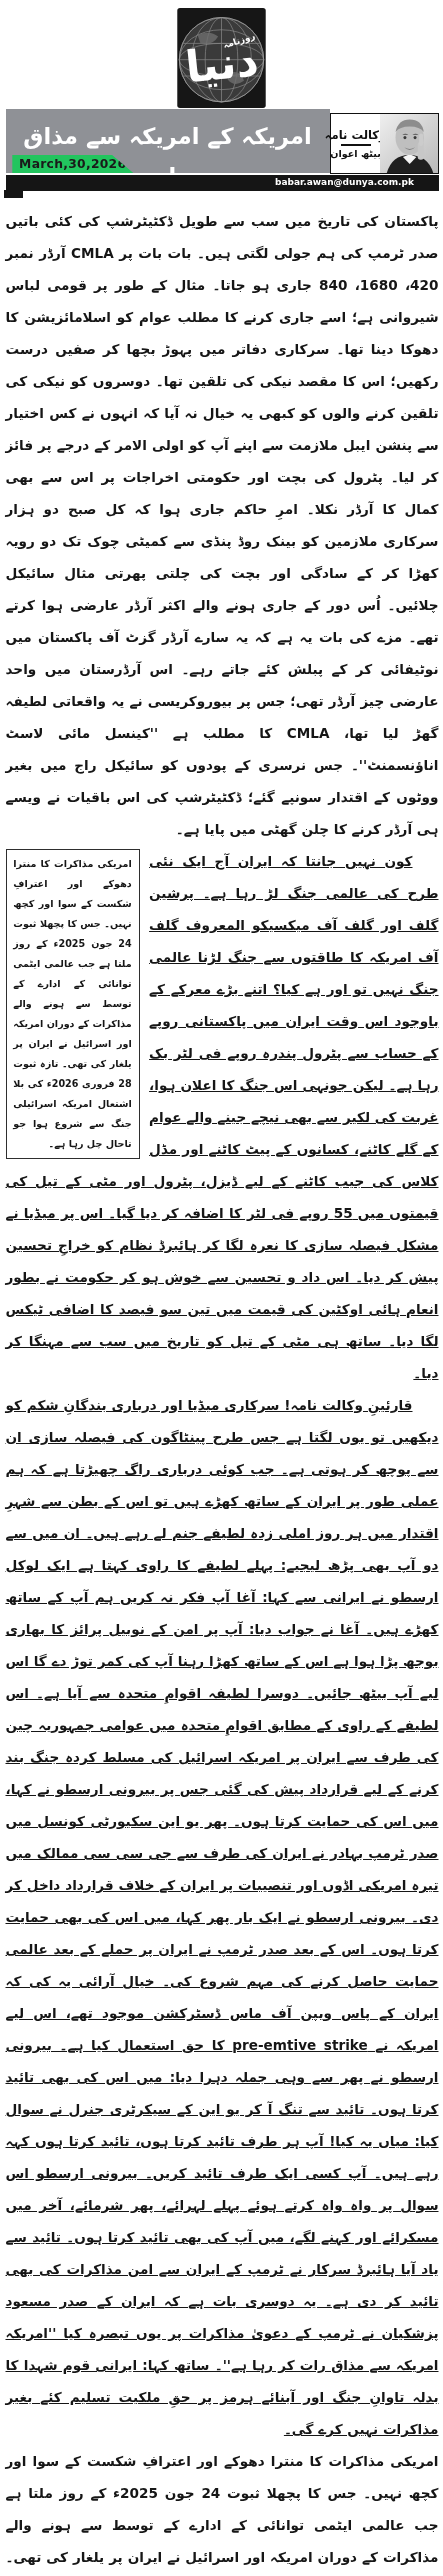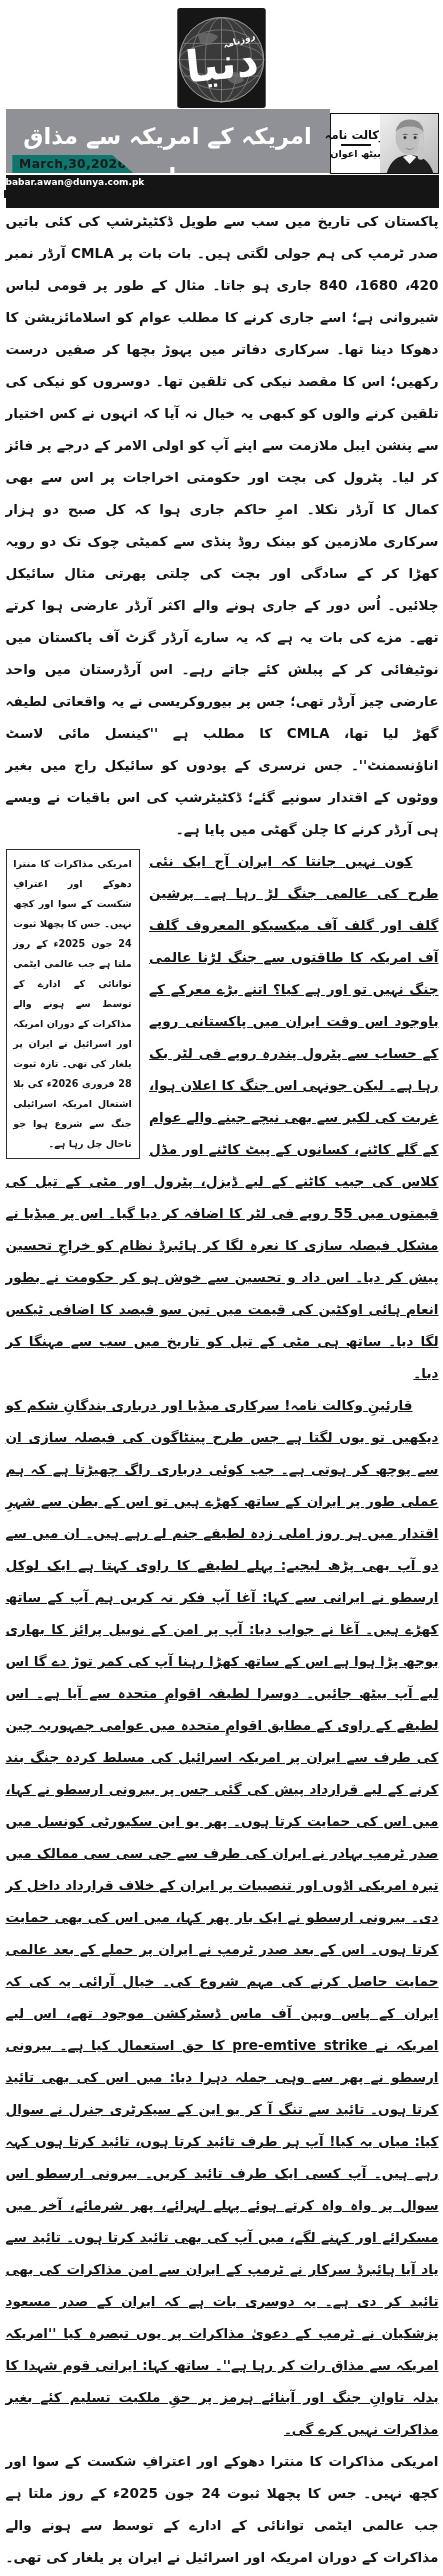--- a/index.html
+++ b/index.html
@@ -17,44 +17,44 @@
   .logo{position:absolute;top:8.2px;left:177px;width:89px;height:100px;}
   .titlebar{position:absolute;top:109px;left:5.5px;width:324px;height:64px;background:#8f9196;}
   .headline{
     margin:0;padding-top:6.8px;height:40px;
     direction:rtl;text-align:center;
     color:#ffffff;font-size:22.5px;font-weight:bold;line-height:40px;
     font-family:"DejaVu Sans","Liberation Sans",sans-serif;
   }
   .datebox{
     position:absolute;left:6.8px;bottom:0;width:121px;height:18.4px;
-    background:#0f766e;
+    background:#22c55e;
     clip-path:polygon(0 0,82% 0,100% 100%,0 100%);
     font-size:12.3px;font-weight:bold;color:#1a1a1a;
     line-height:18.4px;padding-left:6.8px;box-sizing:border-box;
     letter-spacing:0.3px;
   }
   .authorbox{
     position:absolute;top:113px;left:330px;width:109px;height:61px;
     background:#ffffff;border:1.4px solid #111;box-sizing:border-box;
     display:flex;flex-direction:row;
   }
   .authortext{
     width:49px;display:flex;flex-direction:column;align-items:center;
     justify-content:center;direction:rtl;
   }
   .colname{font-size:11.6px;font-weight:bold;white-space:nowrap;}
   .rule{width:30px;height:1.4px;background:#111;margin:2.7px 0;}
   .authname{font-size:9.6px;font-weight:bold;white-space:nowrap;}
   .photo{flex:1;height:100%;}
   .emailbar{
-    position:absolute;top:175px;left:5.5px;width:433px;height:33px;
+    position:absolute;top:175px;left:5.5px;width:433px;height:16px;
     background:#151515;color:#ffffff;
     font-size:9px;font-weight:bold;line-height:15.7px;
-    padding-right:24.6px;box-sizing:border-box;
+    text-align:right;padding-right:24.6px;box-sizing:border-box;
   }
   .artifact{position:absolute;top:190px;left:4.1px;width:19px;height:8.2px;background:#151515;}
   
   .article{
     position:absolute;top:205px;left:5.5px;width:433px;
     direction:rtl;text-align:justify;
     font-size:13.6px;font-weight:bold;line-height:32px;
     color:#161616;
   }
   .article p{margin:0;}

